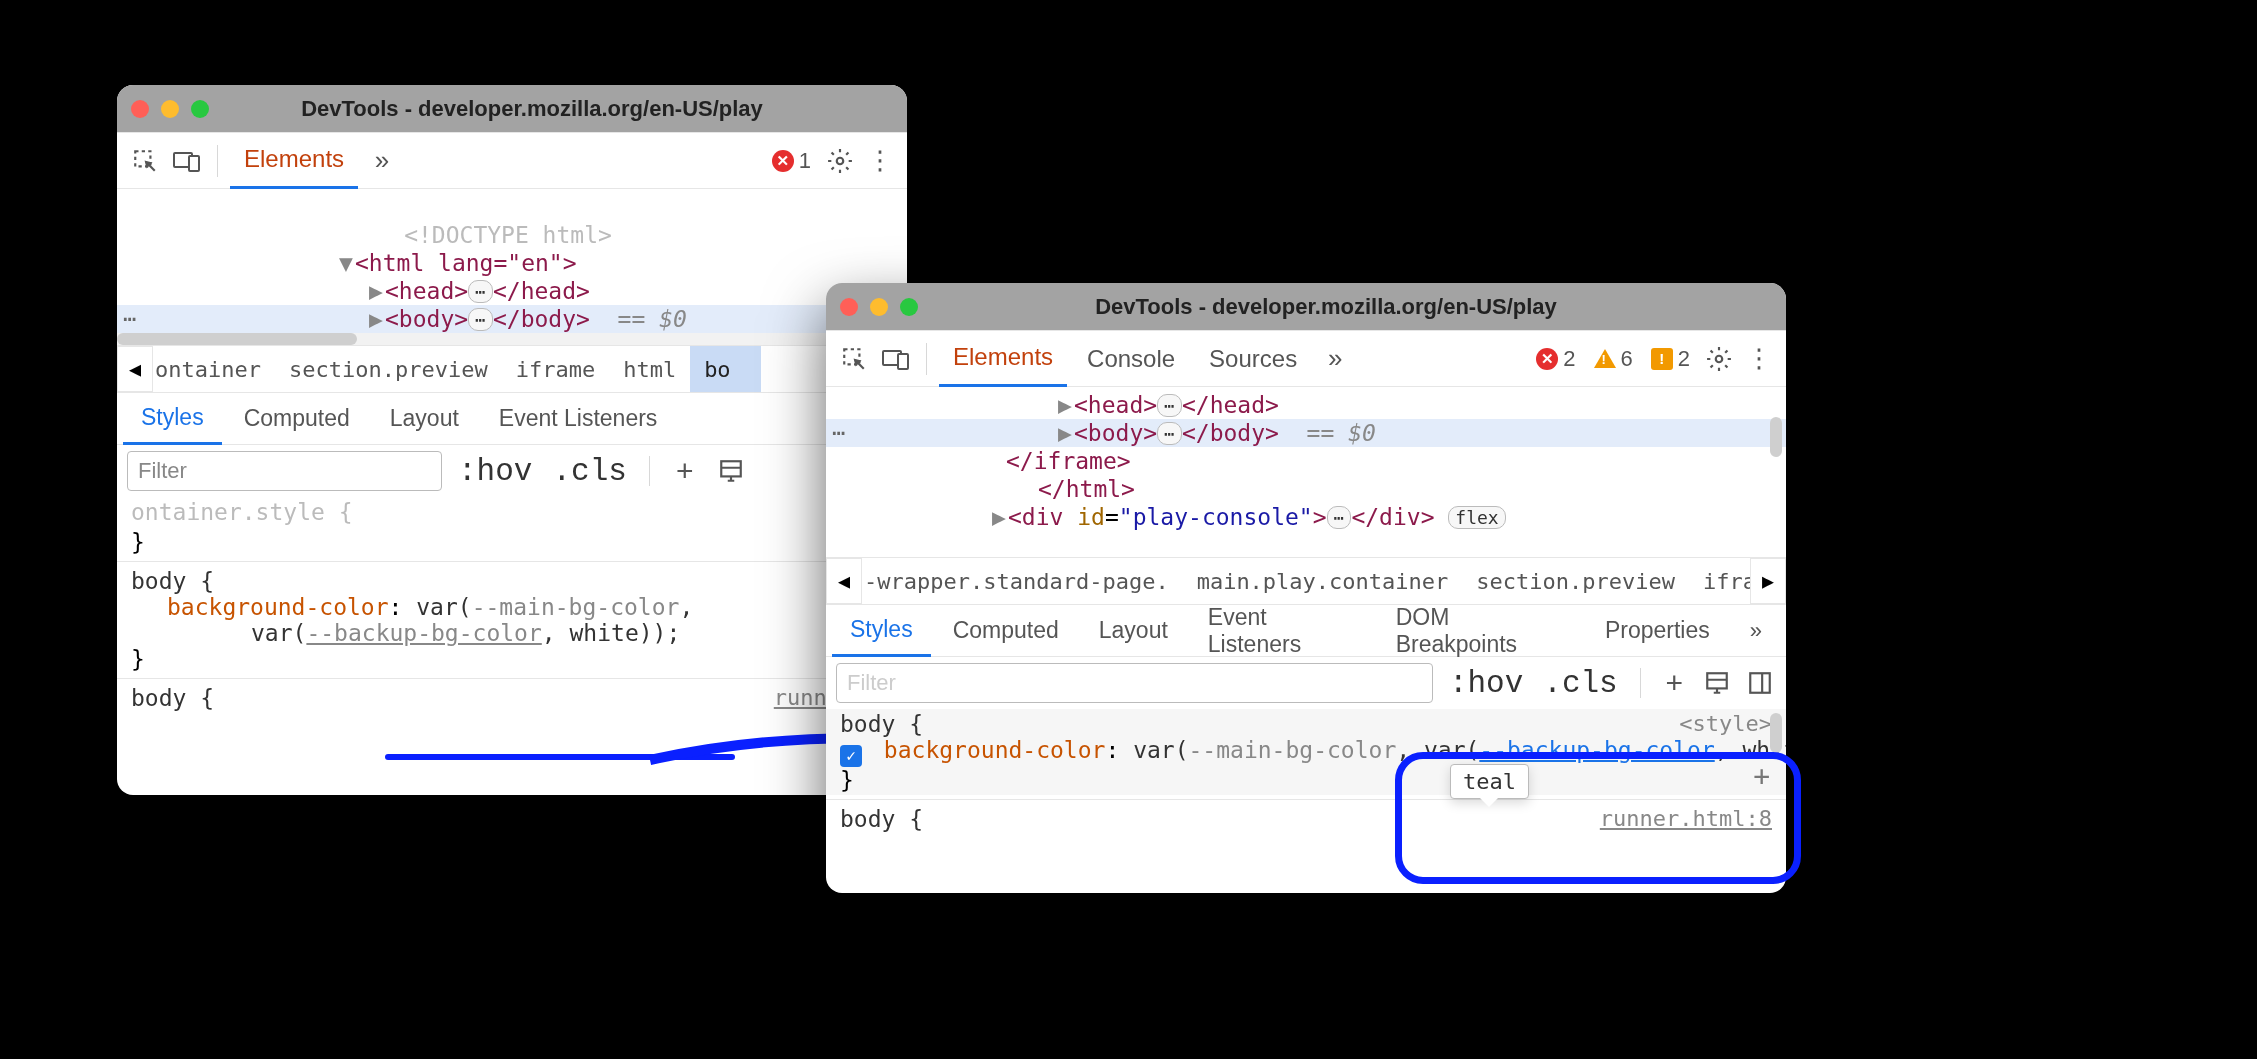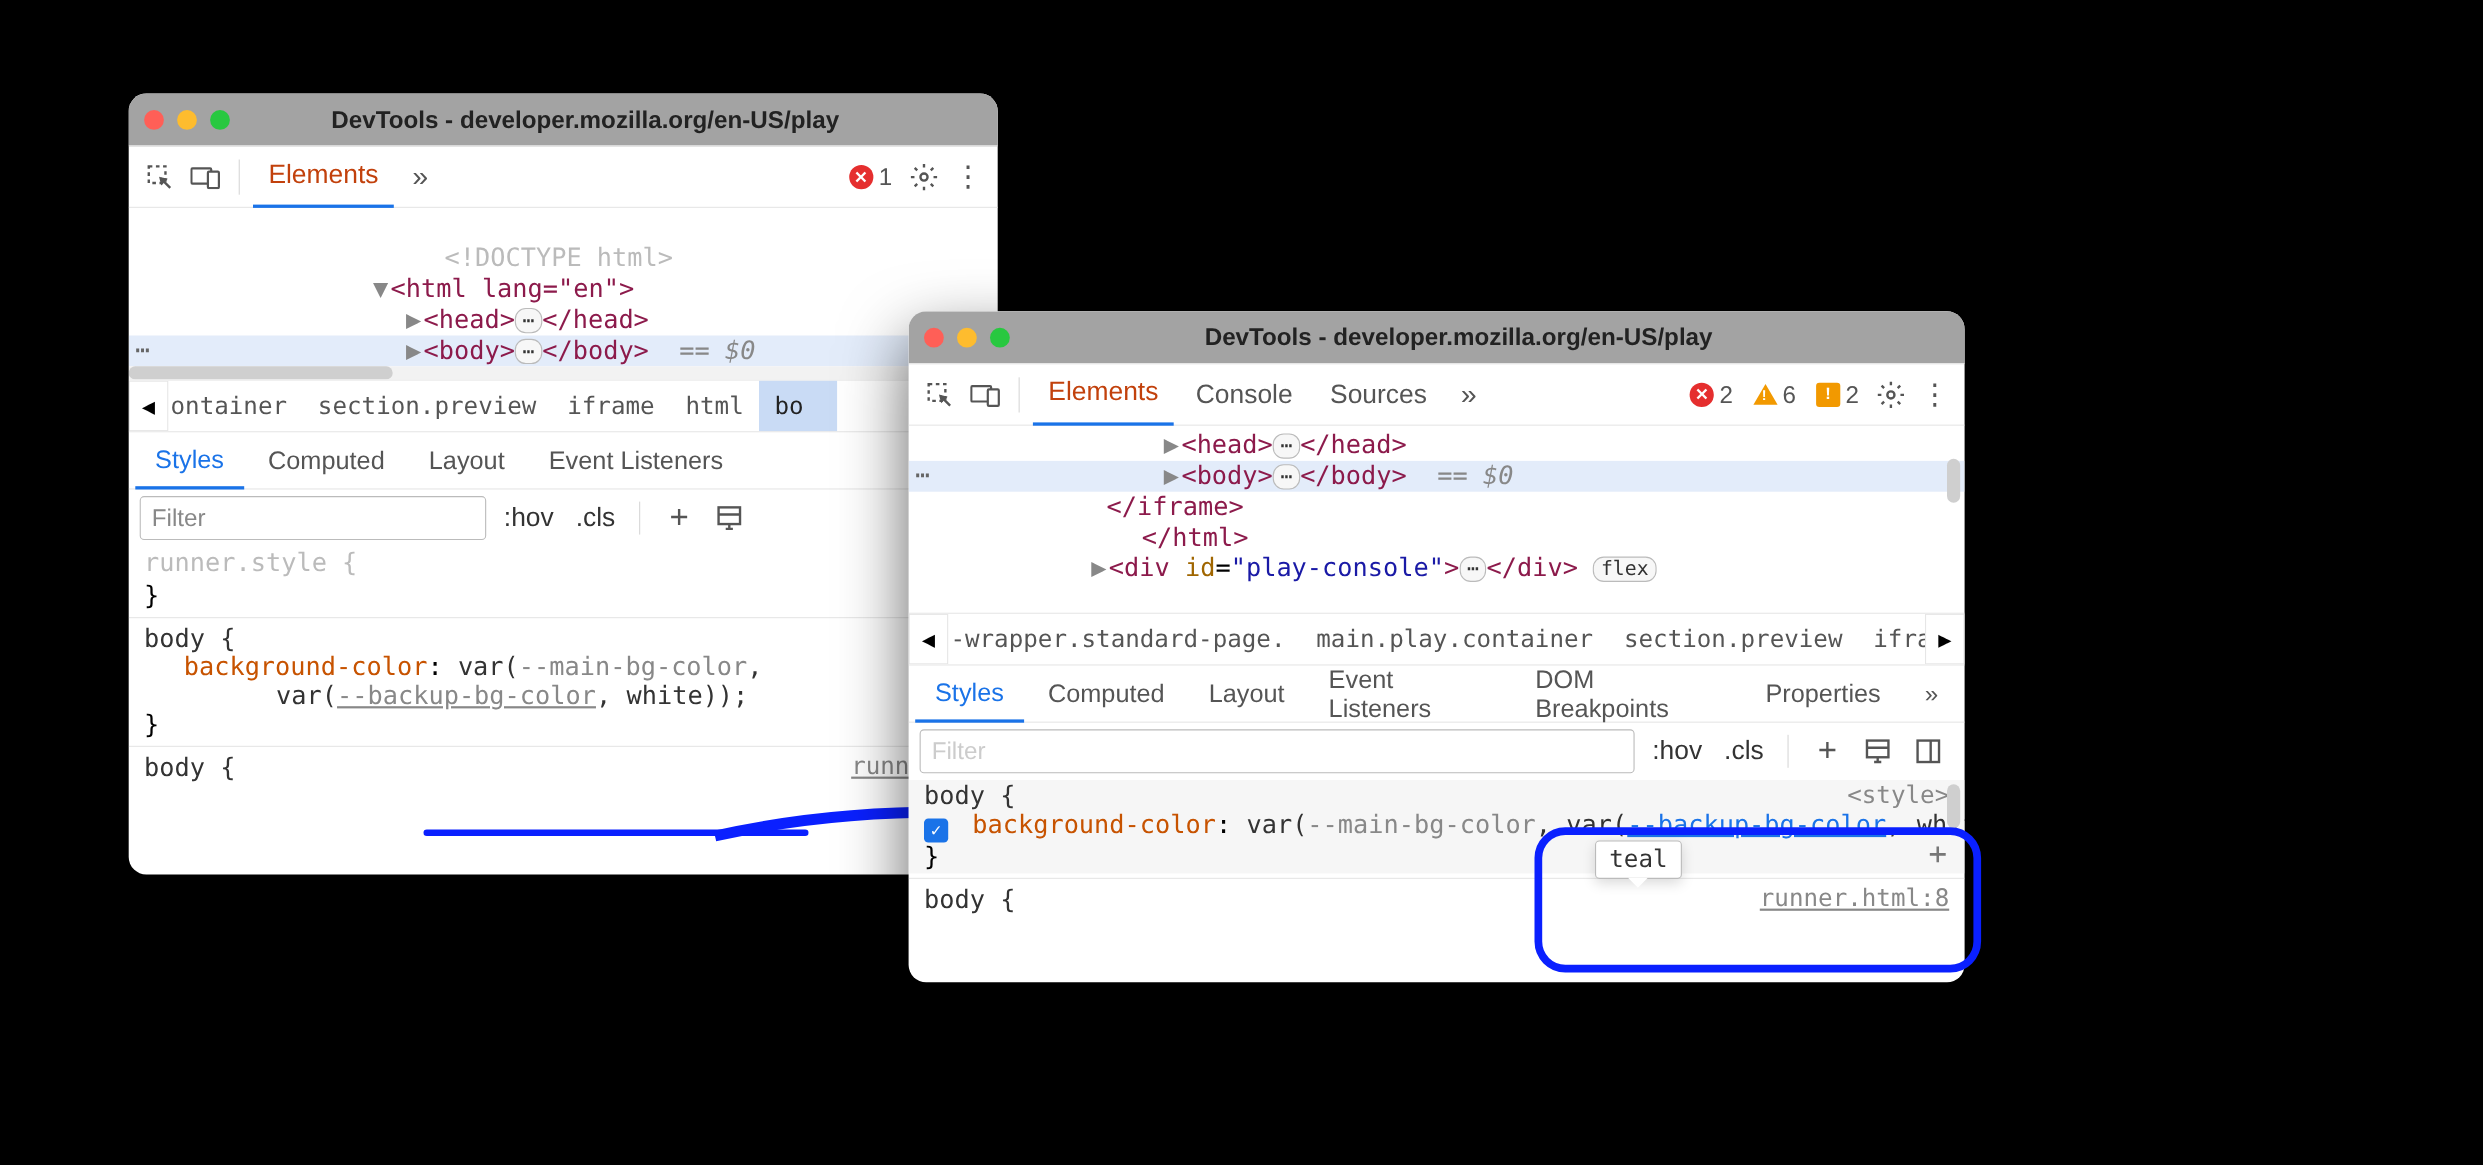--- a/index.html
+++ b/index.html
@@ -142,21 +142,21 @@
   .subtab.more { font-size:22px; }
 
   .filterbar {
     display:flex; align-items:center; height:52px; gap:12px; padding:0 10px;
   }
   .filter-input {
     height:40px; border:1px solid #bbb; border-radius:4px; padding:0 10px; font-size:22px; color:#888; display:flex;align-items:center;
   }
   .win1 .filter-input{width:315px;}
   .win2 .filter-input{width:650px;}
-  .fb-btn{font-family:Liberation Sans, sans-serif;font-size:24px;color:#333;cursor:pointer;padding:0 4px;}
+  .fb-btn{font-family:Liberation Mono, monospace;font-size:31px;color:#333;cursor:pointer;padding:0 4px;}
   .fb-icon{width:34px;height:34px;display:flex;align-items:center;justify-content:center;color:#555;cursor:pointer;}
   .fb-sep{width:1px;height:30px;background:#d8d8d8;margin:0 6px;}
 
   .styles-pane { flex:1; overflow:hidden; position:relative; }
   .rule-block { padding:2px 14px; position:relative; }
   .rule-sel { color:#333; }
   .rule-src { position:absolute; right:14px; color:#888; font-size:22px; }
   .prop { color:#c75300; }
   .val { color:#333; }
   .varname { color:#888; }
@@ -282,21 +282,21 @@
     <div class="fb-icon">
       <svg width="26" height="26" viewBox="0 0 24 24" fill="none" stroke="#555" stroke-width="2">
           <rect x="3" y="3" width="18" height="14"></rect>
           <path d="M3 9h18M9 21h6M12 17v4"></path>
         </svg>
     </div>
   </div>
 
   <div class="styles-pane mono">
     <div class="rule-block" style="color:#bbb;">
-      <span>runner.style {</span>
+      <span>ontainer.style {</span>
     </div>
     <div class="rule-block"><span>}</span></div>
     <div class="hr"></div>
 
     <div class="rule-block">
       <span class="rule-src">&lt;st</span>
       <div class="rule-sel">body {</div>
       <div style="padding-left:36px;">
         <span class="prop">background-color</span><span>: </span>
         <span class="val">var(</span><span class="varname">--main-bg-color</span><span class="val">,</span>

